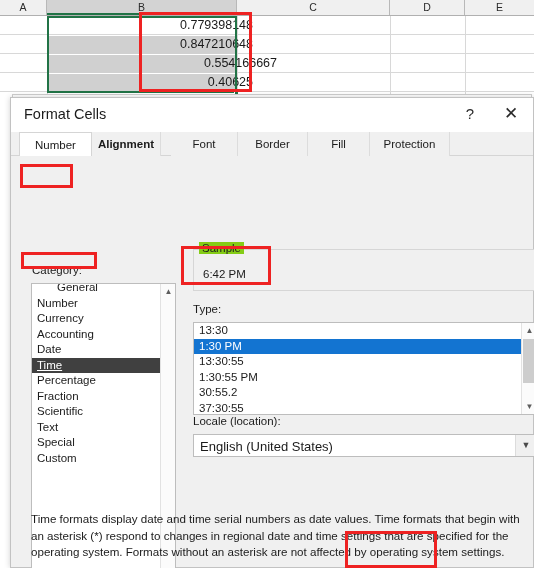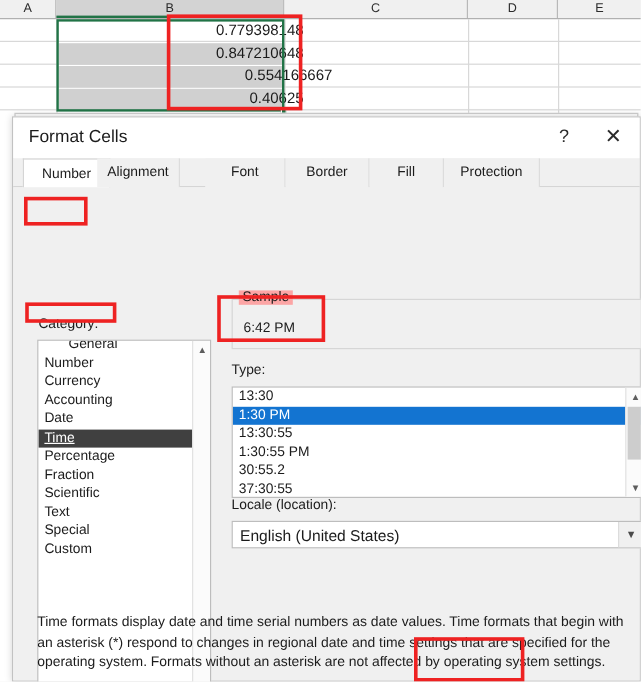--- a/index.html
+++ b/index.html
@@ -247,21 +247,21 @@
     position: absolute;
     left: 182px; top: 93px;
     width: 344px; height: 42px;
     border: 1px solid #d6d6d6;
     background: #f0f0f0;
     box-sizing: border-box;
   }
   #sample-label {
     position: absolute;
     left: 188px; top: 86px;
-    background: #fca5a5;
+    background: #84cc16;
     padding: 0 3px;
     font-size: 11.5px;
     color: #1b1b1b;
   }
   #sample-value {
     position: absolute;
     left: 192px; top: 112px;
     font-size: 11.5px;
     color: #1b1b1b;
   }
@@ -373,21 +373,21 @@
 <div id="dialog">
 
   <div class="titlebar">
     <div class="dlg-title">Format Cells</div>
     <div class="tb-btn" id="help-btn">?</div>
     <div class="tb-btn" id="close-btn">✕</div>
   </div>
 
   <div class="tabstrip">
     <div class="tab active" style="left:8px;width:73px;">Number</div>
-    <div class="tab" style="left:70px;width:69px;">Alignment</div>
+    <div class="tab" style="left:81px;width:69px;font-weight:bold;">Alignment</div>
     <div class="tab" style="left:160px;width:67px;">Font</div>
     <div class="tab" style="left:227px;width:70px;">Border</div>
     <div class="tab" style="left:297px;width:62px;">Fill</div>
     <div class="tab" style="left:359px;width:80px;">Protection</div>
   </div>
 
   <div class="body">
 
     <div class="field-label" style="left:21px;top:108px;">Category:</div>
 

